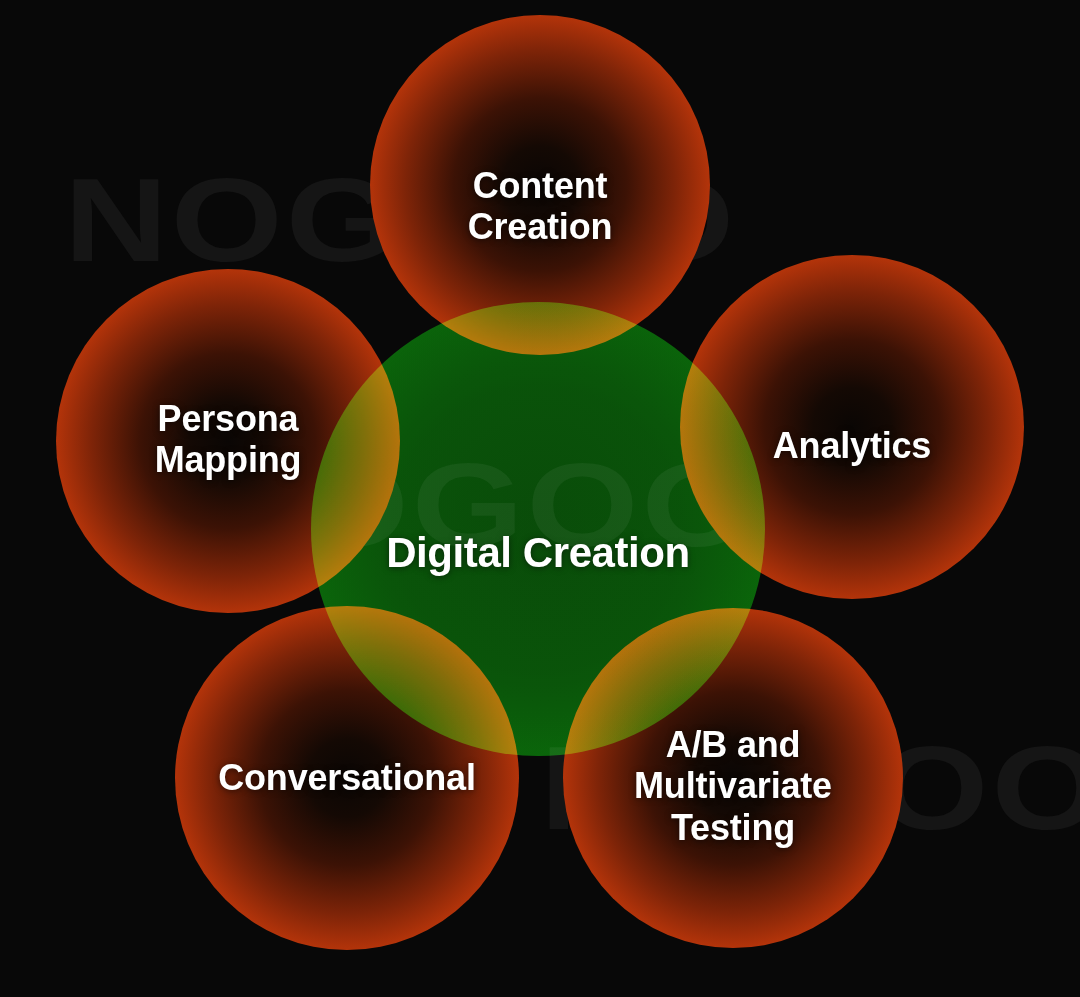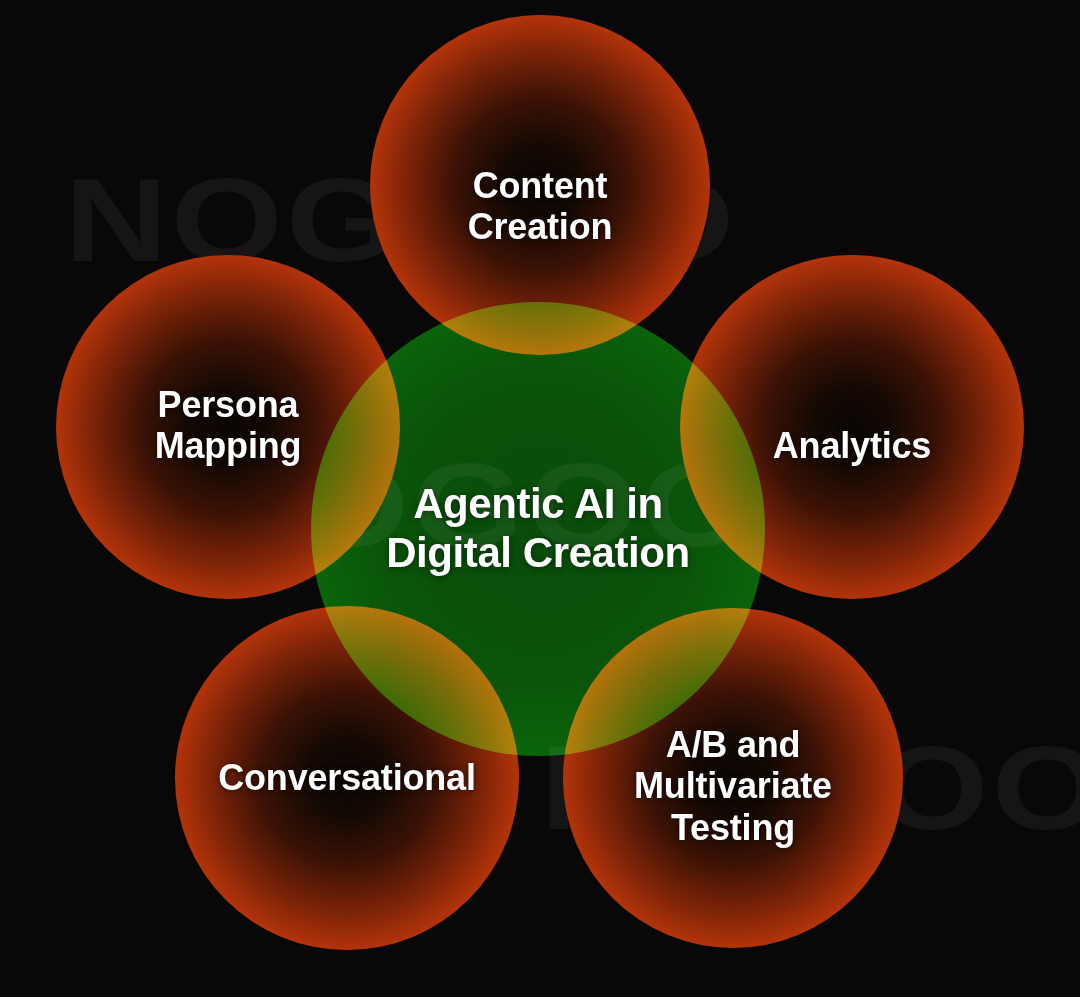--- a/index.html
+++ b/index.html
@@ -99,21 +99,21 @@
   .label.petal { font-size:36px; }
   .label.center-label {
     font-size:42px;
     line-height:1.16;
     letter-spacing:-0.01em;
     white-space:nowrap;
   }
 
   
   #petal-top     { left:370px;  top:15px;   width:340px; height:340px; }
-  #petal-left    { left:56px;   top:255px;  width:344px; height:344px; }
+  #petal-left    { left:56px;   top:269px;  width:344px; height:344px; }
   #petal-right   { left:680px;  top:255px;  width:344px; height:344px; }
   #petal-bleft   { left:175px;  top:606px;  width:344px; height:344px; }
   #petal-bright  { left:563px;  top:608px;  width:340px; height:340px; }
 
   #core-circle   { left:311px;  top:302px;  width:454px; height:454px; }
 
   
   #petal-top .label     { transform:translateY(21px); }
   #petal-left .label    { transform:translateY(-2px); }
   #petal-right .label   { transform:translateY(-2px); }
@@ -162,18 +162,18 @@
   <div id="petal-bright" class="circle orange">
     <div class="label petal">
       <span>A/B and</span><br>
       <span>Multivariate</span><br>
       <span>Testing</span>
     </div>
   </div>
 
   <div id="core-circle" class="circle green">
     <div class="label center-label">
-      <span>Agentic AI in</span><br>
+      <br>
       <span>Digital Creation</span>
     </div>
   </div>
 
 </div>
 
 </body></html>

